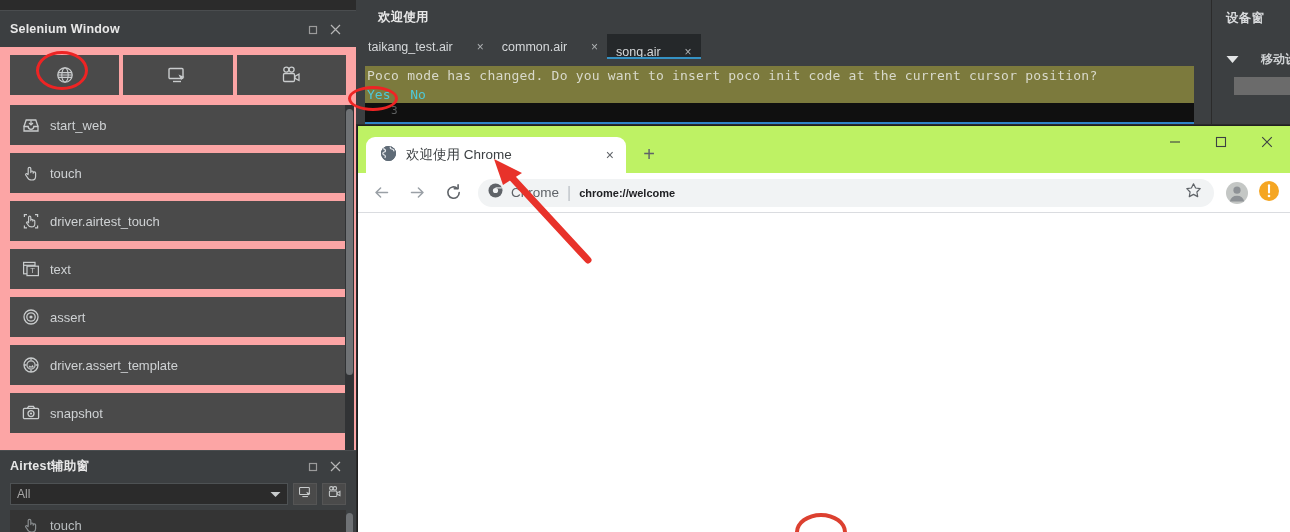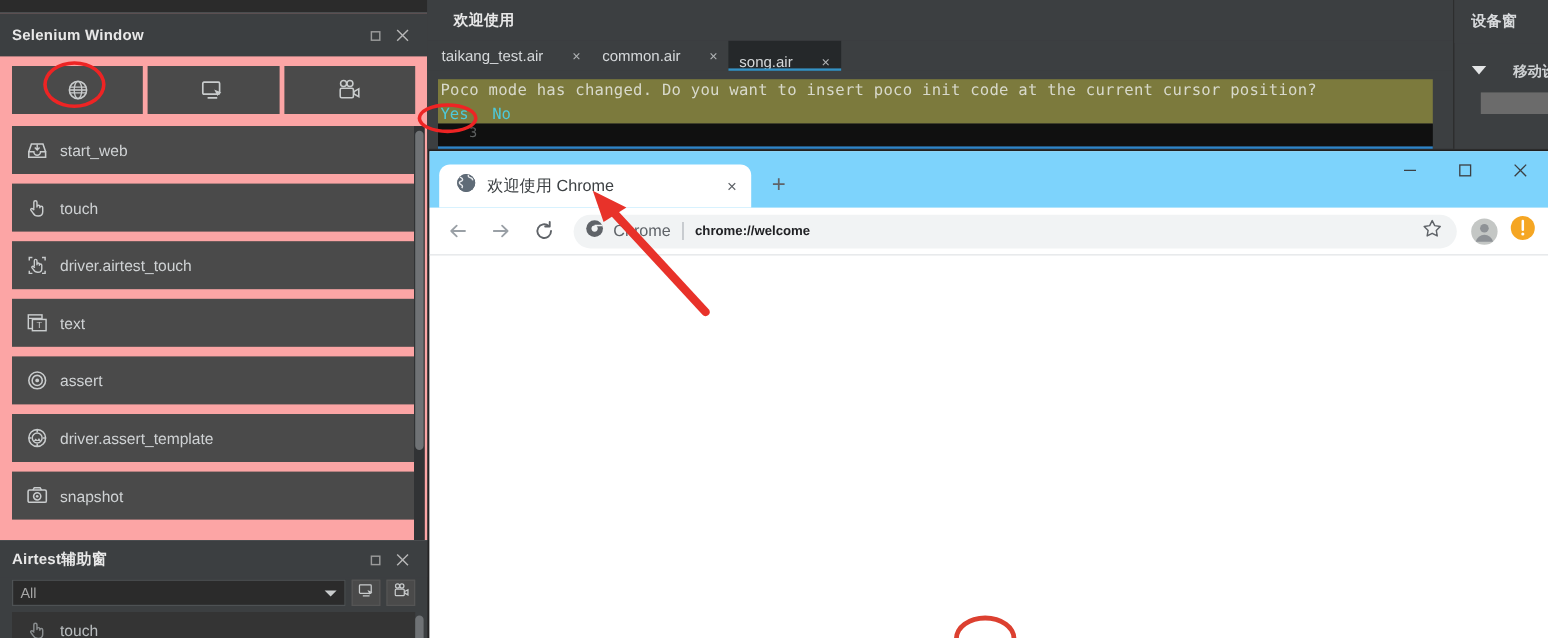--- a/index.html
+++ b/index.html
@@ -153,21 +153,21 @@
   #device-card{
     margin:9px 0 0 22px; height:18px; background:#6b6b6b;
   }
 
   
   #chrome-window{
     position:absolute; left:358px; top:126px; width:932px; height:406px;
     background:#fff; box-shadow:0 0 0 1px rgba(0,0,0,.25);
   }
   #chrome-topbar{
-    height:47px; background:#7dd3fc; display:flex; align-items:flex-end;
+    height:47px; background:#bef264; display:flex; align-items:flex-end;
     position:relative;
   }
   #chrome-tabstrip{ display:flex; align-items:flex-end; padding-left:8px; }
   .ctab{
     display:flex; align-items:center; gap:9px;
     height:36px; padding:0 12px 0 14px;
     background:#fff; border-radius:9px 9px 0 0; min-width:260px;
     cursor:pointer;
   }
   .ctab .ttxt{ font-size:13.5px; color:#3c4043; flex:1; }

